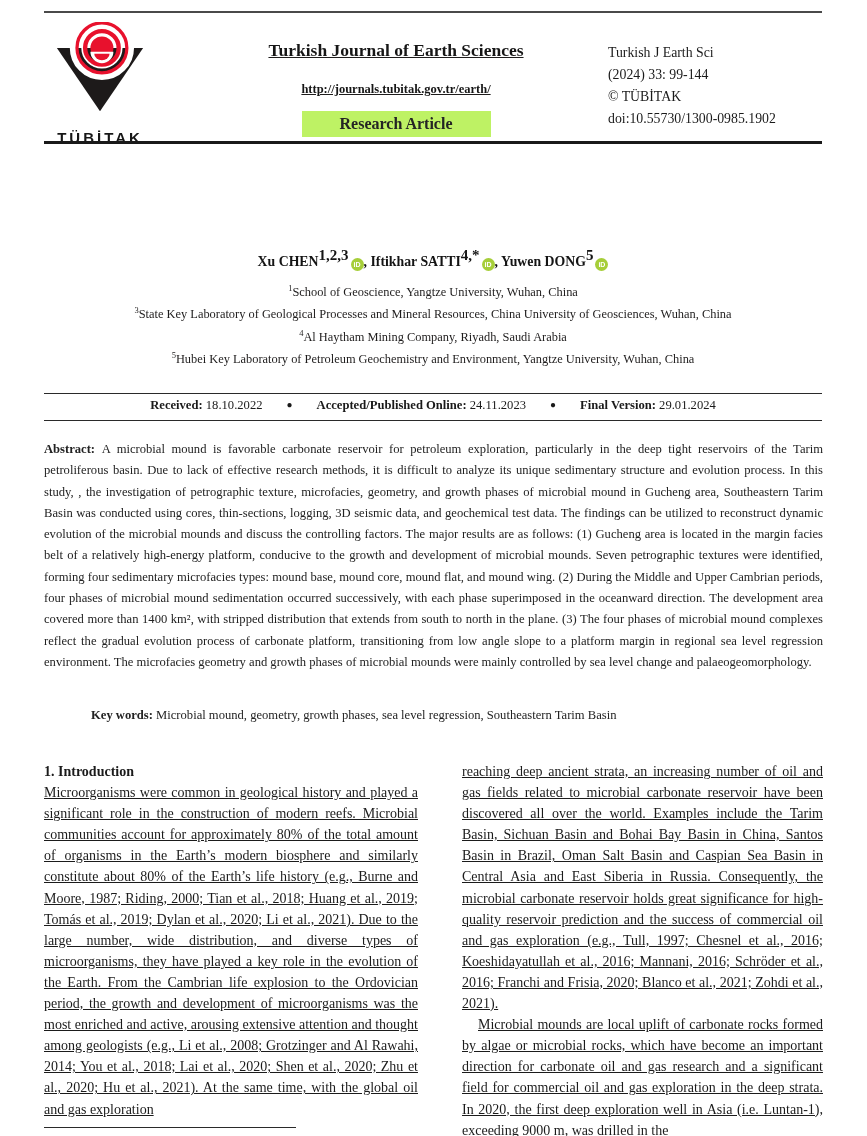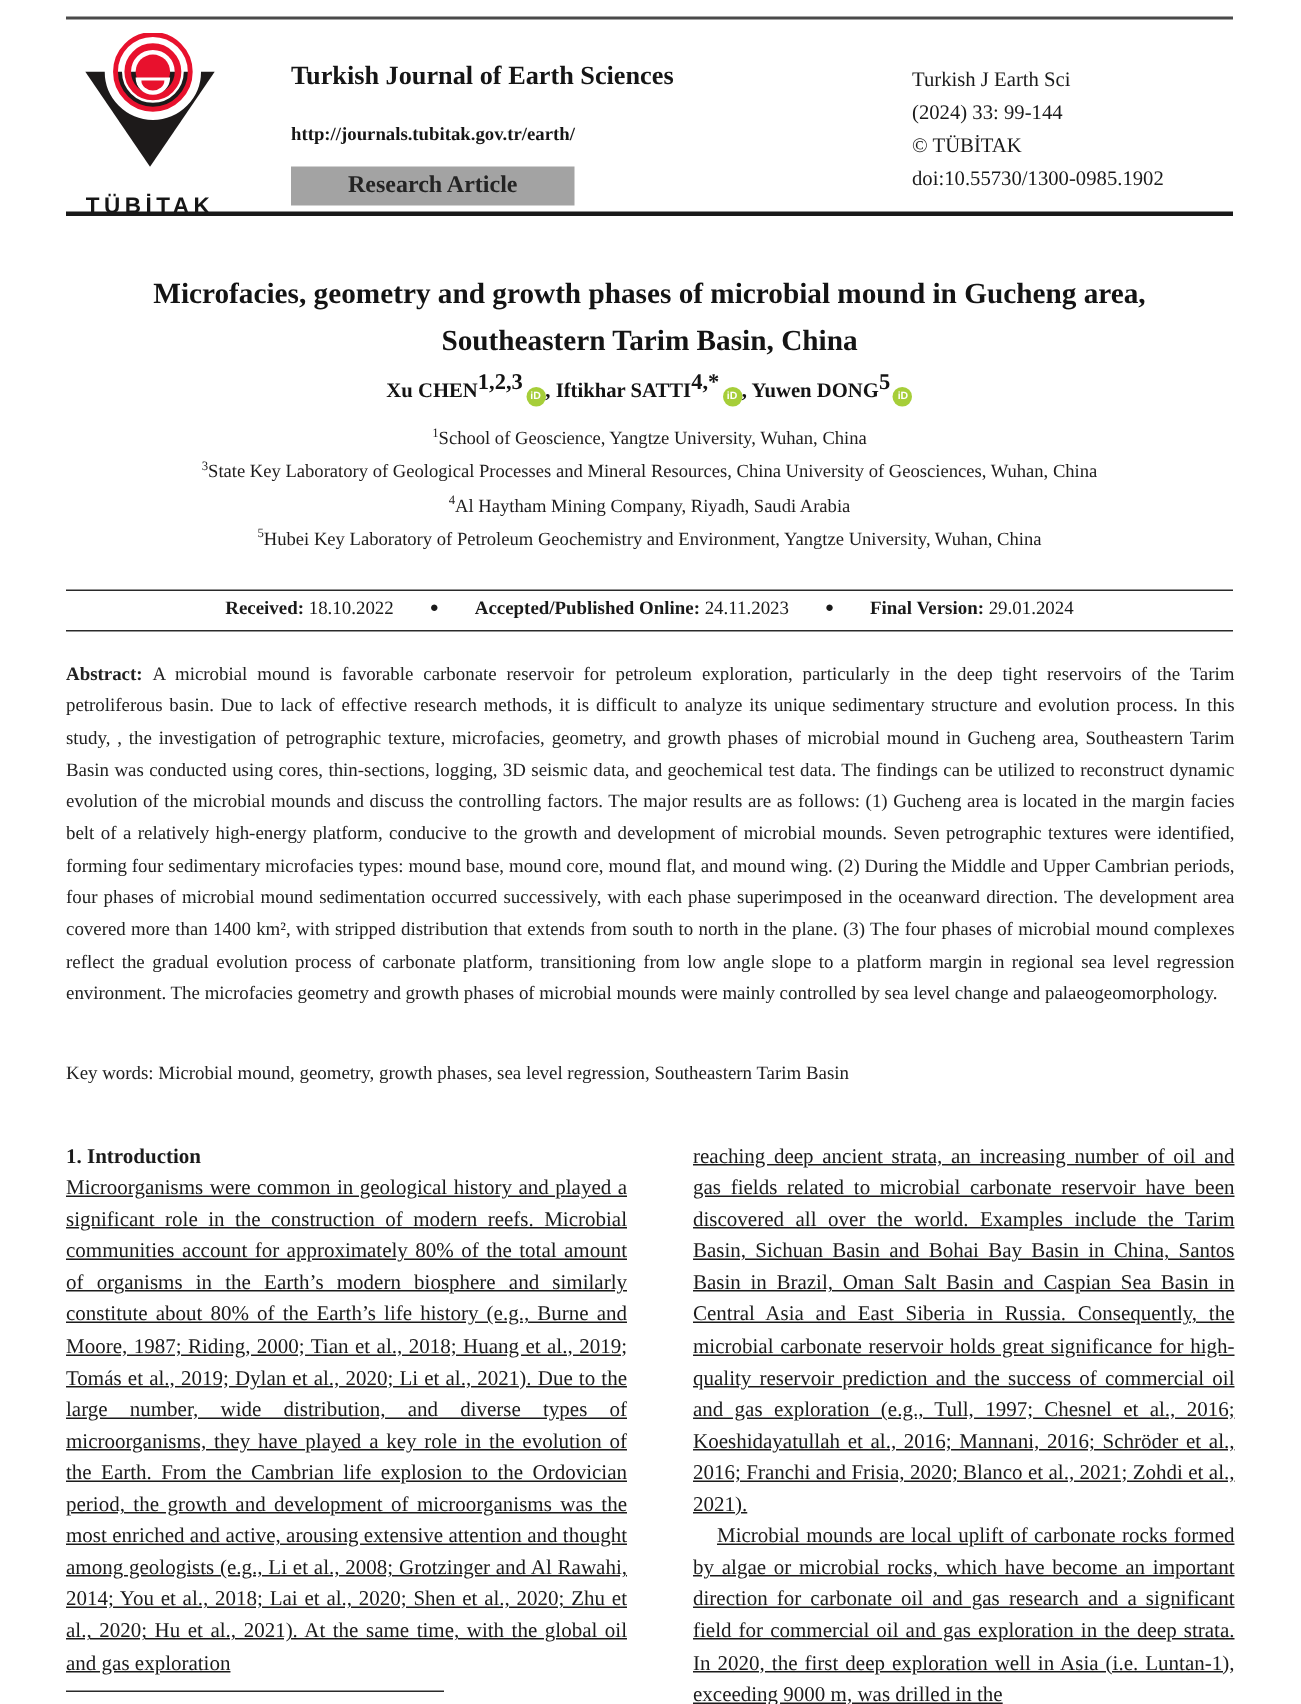--- a/index.html
+++ b/index.html
@@ -9,24 +9,24 @@
   .rule.top{top:11px;height:2px;background:#4a4a4a;}
   .rule.header-bottom{top:141px;height:3px;background:#191919;}
   .rule.recv-top{top:393px;height:1px;background:#2a2a2a;}
   .rule.recv-bottom{top:420px;height:1px;background:#2a2a2a;}
 
   
   .logo{position:absolute;left:48px;top:22px;width:104px;text-align:center;}
   .logo svg{display:block;margin:0 auto;}
   .logo-text{font-family:"Liberation Sans",sans-serif;font-weight:bold;font-size:15px;
              letter-spacing:3px;color:#161616;margin-top:15px;}
-  .hdr-center{position:absolute;left:194px;top:40px;width:432px;text-align:left;}
+  .hdr-center{position:absolute;left:180px;top:40px;width:432px;text-align:center;text-decoration:underline;}
   .journal-title{font-weight:bold;font-size:17.5px;color:#161616;}
   .journal-url{font-weight:bold;font-size:12.5px;margin-top:21px;color:#161616;}
-  .article-type-box{display:inline-block;margin-top:14px;background:#a3a3a3;
+  .article-type-box{display:inline-block;margin-top:14px;background:#bef264;
                     padding:4px 38px;font-weight:bold;font-size:16px;color:#242424;}
   .hdr-right{position:absolute;left:608px;top:42px;width:220px;font-size:13.8px;
              line-height:22px;color:#1a1a1a;}
 
   
   .paper-title{position:absolute;left:44px;top:181px;width:778px;text-align:center;
                font-weight:bold;font-size:19.5px;line-height:31px;color:#141414;}
   .authors{position:absolute;left:44px;top:247px;width:778px;text-align:center;
            font-weight:bold;font-size:13.8px;color:#141414;}
   .authors sup{font-size:15px;font-weight:bold;}
@@ -41,21 +41,21 @@
   .recv{position:absolute;left:44px;top:398px;width:778px;text-align:center;
         font-size:12.6px;color:#1a1a1a;}
   .recv b{font-weight:bold;}
   .recv .dot{display:inline-block;margin:0 24px;font-size:10px;vertical-align:1px;}
 
   
   .abstract{position:absolute;left:44px;top:439px;width:779px;text-align:justify;
             font-size:12.6px;line-height:21.3px;color:#222;}
   .abstract b{font-weight:bold;}
   .keywords{position:absolute;left:44px;top:708px;width:779px;font-size:12.6px;color:#222;}
-  .keywords b{font-weight:normal;}
+  .keywords b{font-weight:bold;margin-left:47px;}
 
   
   .col{position:absolute;top:761px;text-align:justify;font-size:14px;
        line-height:21.1px;color:#1b1b1b;}
   .col-left{left:44px;width:374px;}
   .col-right{left:462px;width:361px;}
   .sec-head{font-weight:bold;font-size:14px;}
   .col p{margin:0;text-decoration:underline;}
   .indent{text-indent:16px;}
   .footnote-rule{position:absolute;left:44px;top:1127px;width:252px;height:1px;background:#2a2a2a;}
@@ -89,24 +89,20 @@
 
   <div class="hdr-right">
     <div>Turkish J Earth Sci</div>
     <div>(2024) 33: 99-144</div>
     <div>© TÜBİTAK</div>
     <div>doi:10.55730/1300-0985.1902</div>
   </div>
 
   <div class="rule header-bottom"></div>
 
-  <div class="paper-title">
-    <div>Microfacies, geometry and growth phases of microbial mound in Gucheng area,</div>
-    <div>Southeastern Tarim Basin, China</div>
-  </div>
 
   <div class="authors">
     <span>Xu CHEN</span><sup>1,2,3</sup><span class="orcid">iD</span><span>, </span><span>Iftikhar SATTI</span><sup>4,*</sup><span class="orcid">iD</span><span>, </span><span>Yuwen DONG</span><sup>5</sup><span class="orcid">iD</span>
   </div>
 
   <div class="affils">
     <div><sup>1</sup><span>School of Geoscience, Yangtze University, Wuhan, China</span></div>
     <div><sup>3</sup><span>State Key Laboratory of Geological Processes and Mineral Resources, China University of Geosciences, Wuhan, China</span></div>
     <div><sup>4</sup><span>Al Haytham Mining Company, Riyadh, Saudi Arabia</span></div>
     <div><sup>5</sup><span>Hubei Key Laboratory of Petroleum Geochemistry and Environment, Yangtze University, Wuhan, China</span></div>

